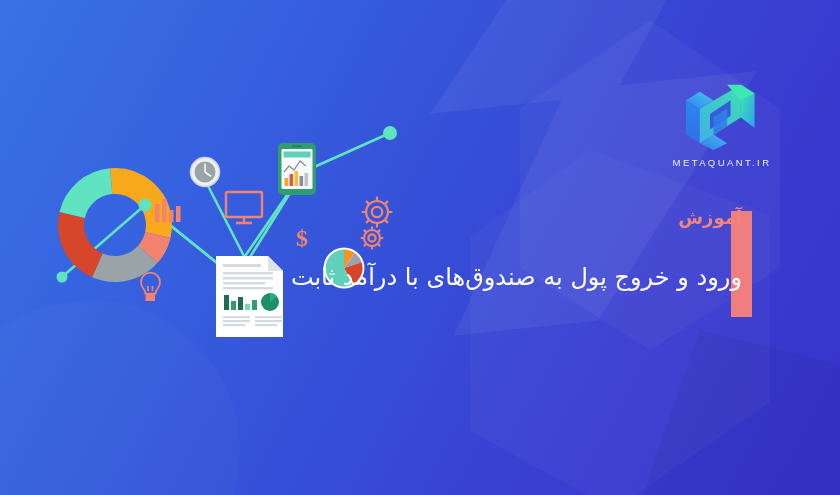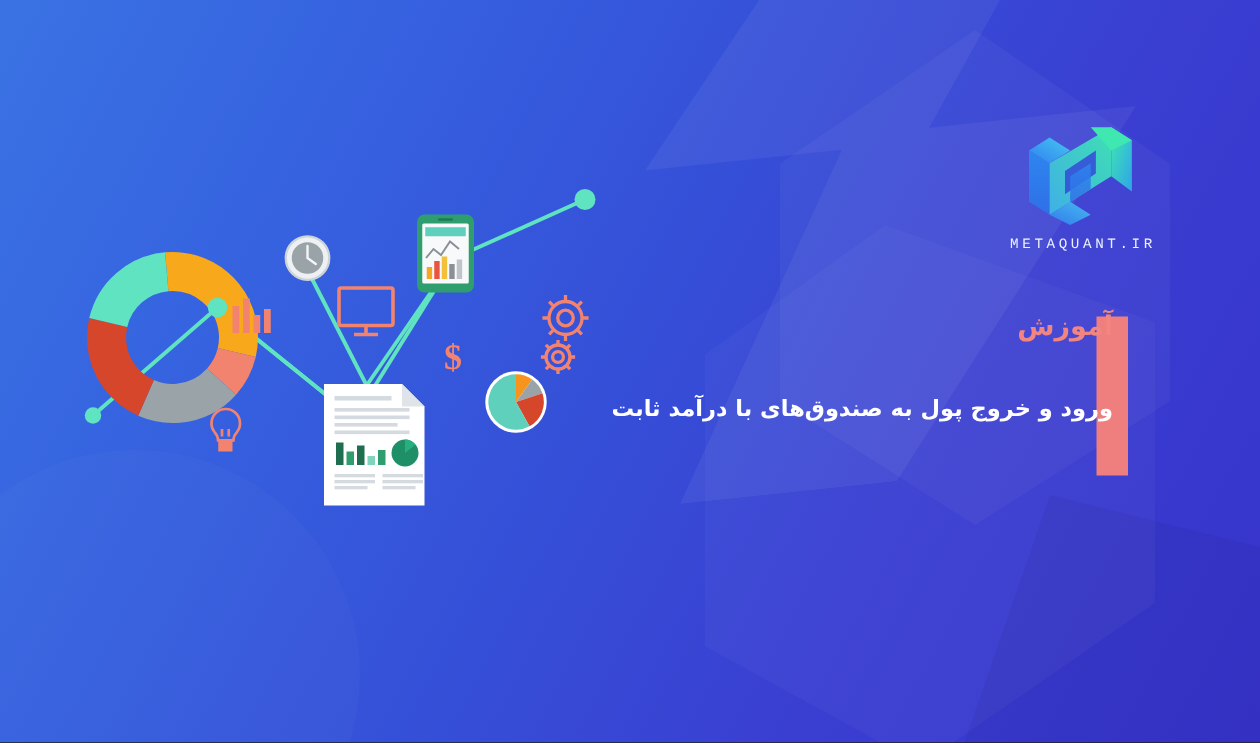--- a/index.html
+++ b/index.html
@@ -23,28 +23,28 @@
   #wm-d{left:-60px;top:300px;width:300px;height:300px;border-radius:50%;
         background:rgba(255,255,255,.025);}
   #wm-e{left:610px;top:330px;width:300px;height:260px;
         background:rgba(0,0,0,.045);
         clip-path:polygon(30% 0%,100% 20%,100% 100%,0% 100%);}
 
   
   #logo-block{position:absolute;left:662px;top:78px;width:120px;text-align:center;}
   #logo-mark{width:86px;height:72px;margin:0 auto;display:block;}
   #logo-text{margin-top:7px;font-size:9.5px;letter-spacing:2.4px;color:#eaf0ff;
-             font-family:Liberation Mono, monospace;font-weight:400;}
+             font-family:Liberation Sans, sans-serif;font-weight:400;}
 
   
   #accent-bar{position:absolute;left:731px;top:211px;width:21px;height:106px;background:#ef7f7f;}
   #kicker{position:absolute;right:98px;top:207px;color:#f2857f;font-size:18px;
           font-weight:bold;direction:rtl;text-align:right;white-space:nowrap;margin-left:17px;}
-  #headline{position:absolute;right:98px;top:263px;color:#ffffff;font-size:15px;
-            font-weight:bold;direction:rtl;text-align:right;white-space:nowrap;
+  #headline{position:absolute;right:98px;top:263px;color:#ffffff;font-size:24px;
+            font-weight:normal;direction:rtl;text-align:right;white-space:nowrap;
             letter-spacing:.1px;}
 
   
   #info{position:absolute;left:0;top:0;width:470px;height:400px;}
 </style>
 </head>
 <body>
 
 <div id="banner">
 

